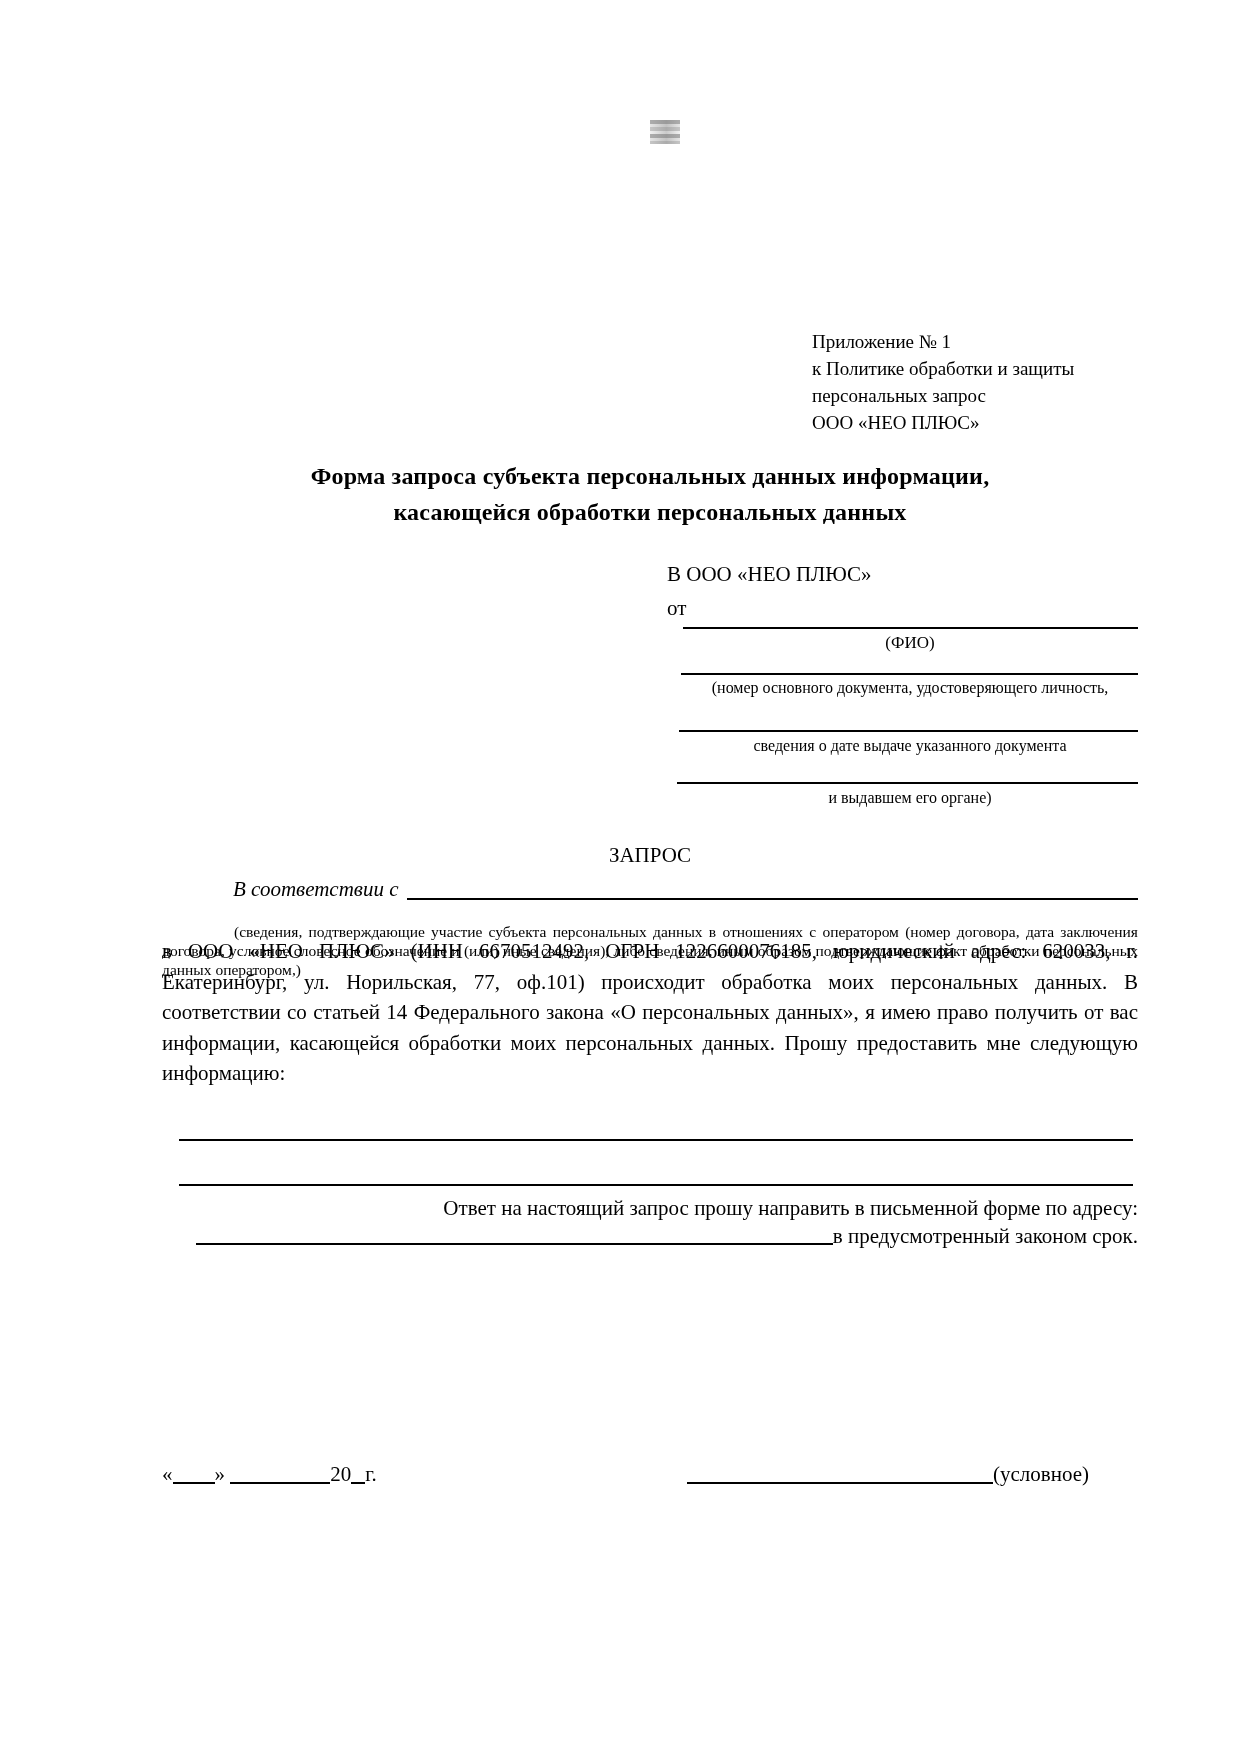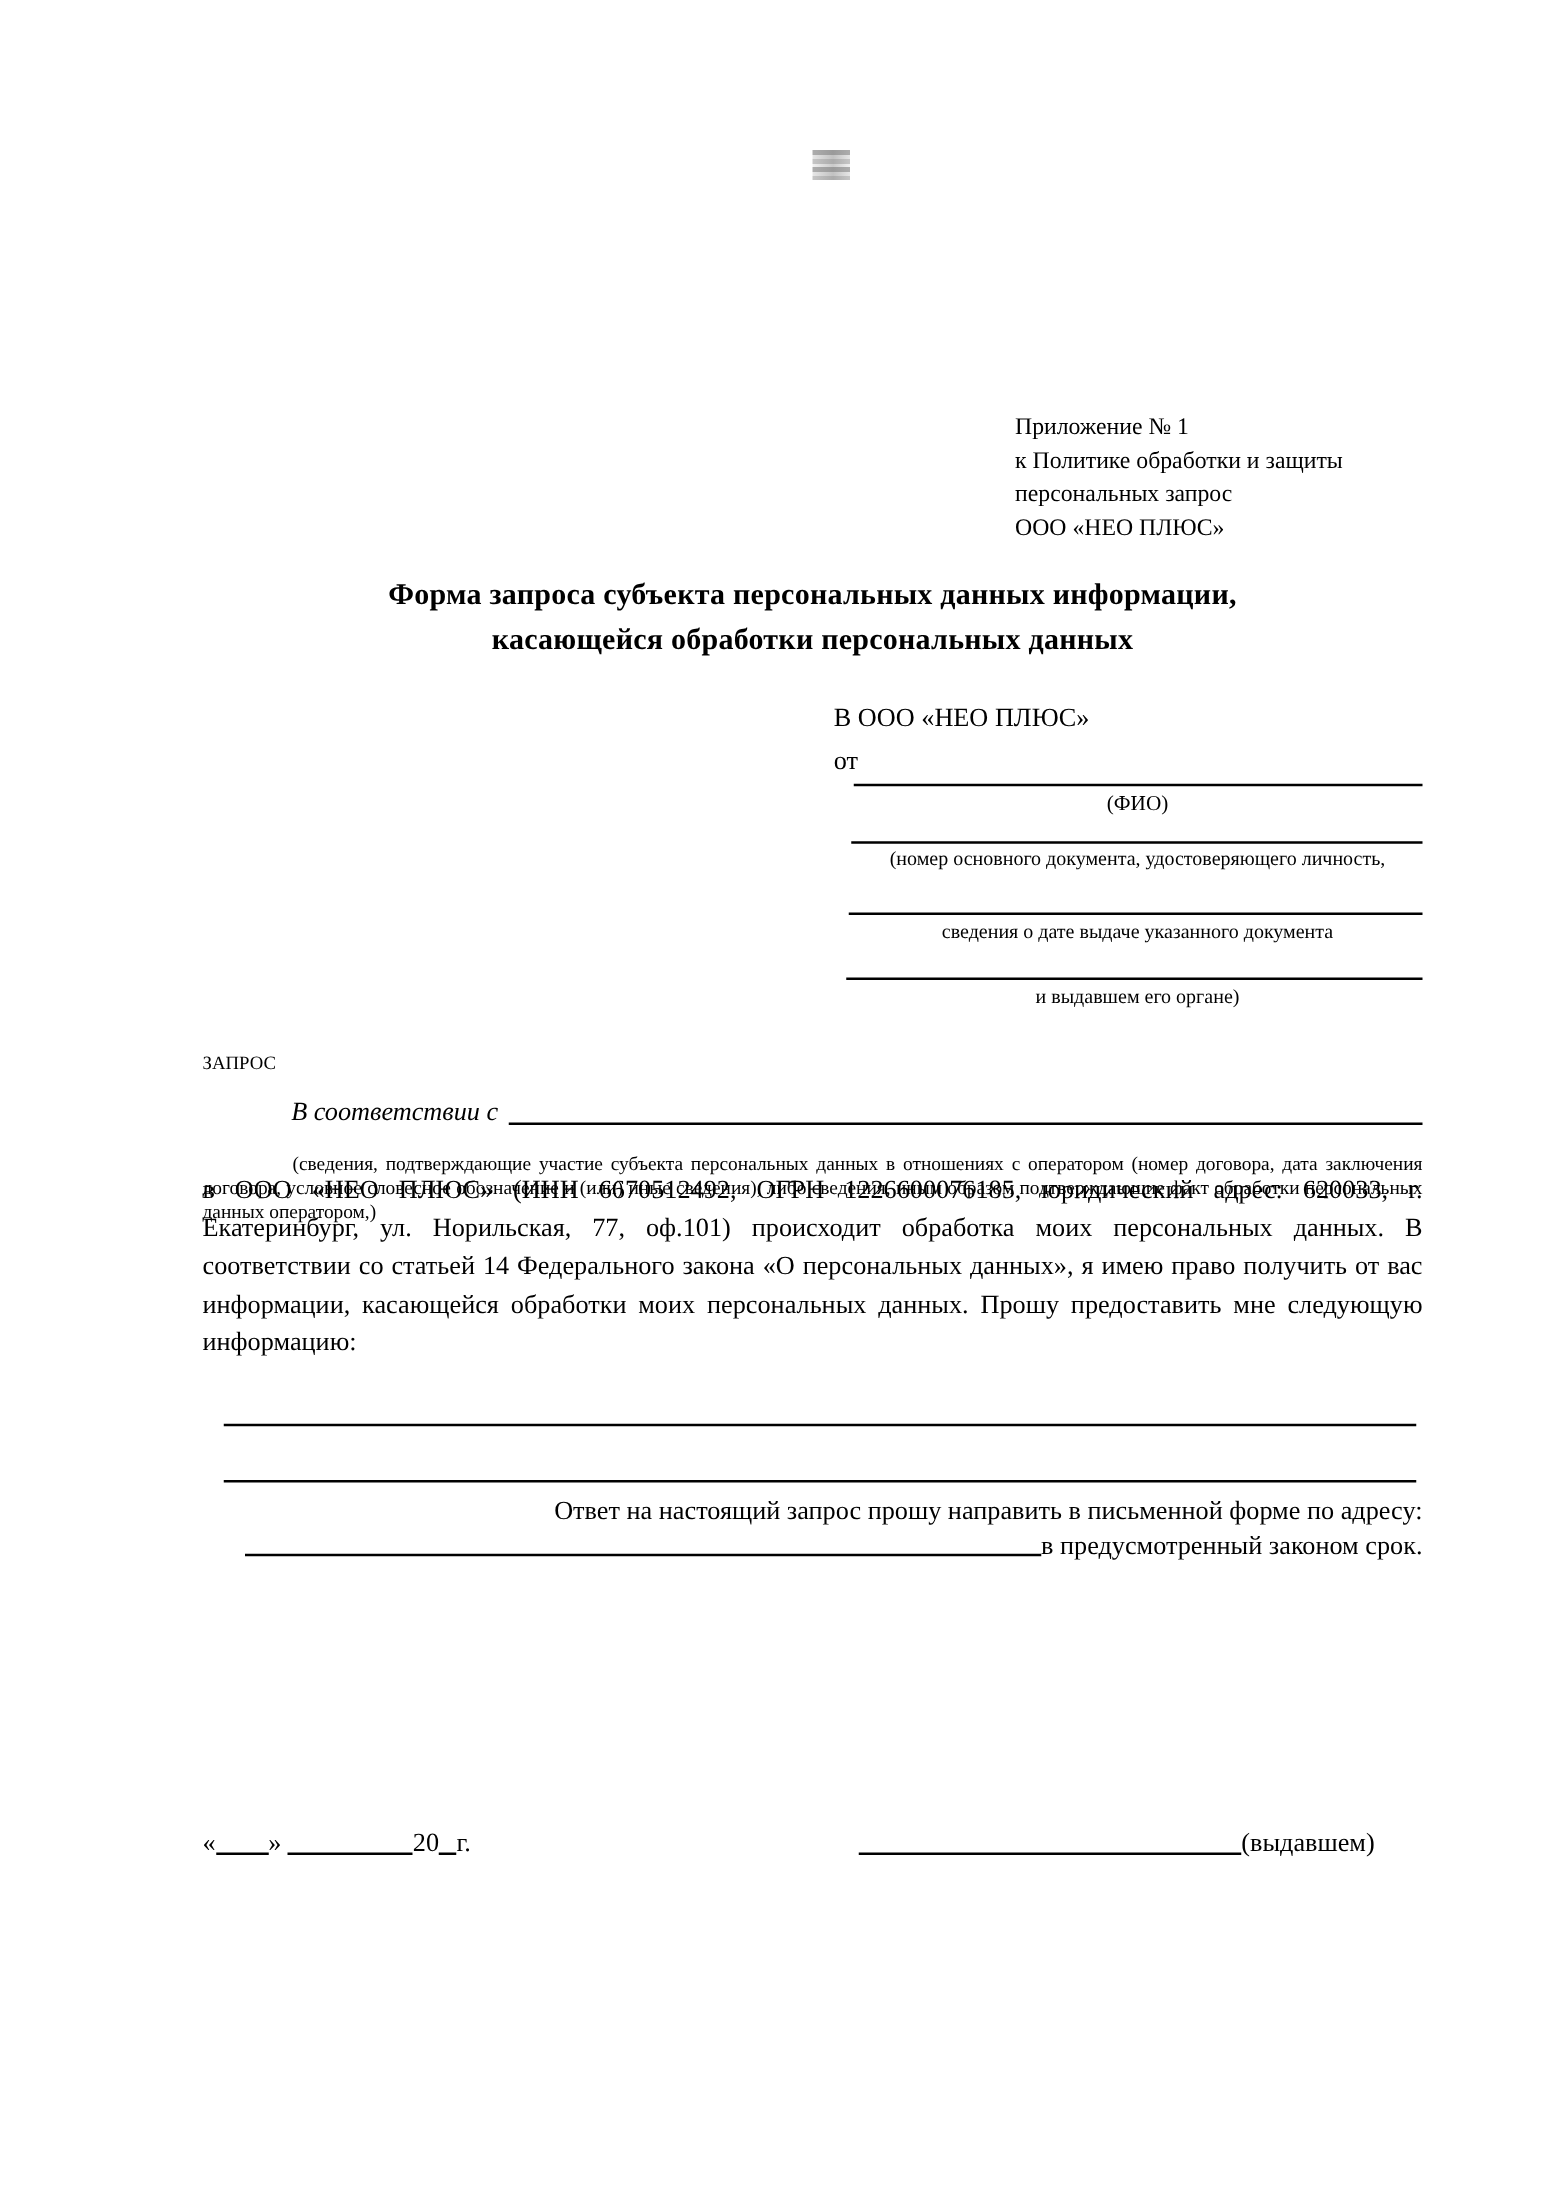--- a/index.html
+++ b/index.html
@@ -25,21 +25,21 @@
     left:162px;top:458px;width:976px;
     font-size:24px;font-weight:bold;line-height:36px;
     text-align:center;letter-spacing:.2px;
   }
   .addr-to{left:667px;top:562px;font-size:21px;white-space:nowrap;}
   .addr-from{left:667px;top:596px;font-size:21px;}
   .hr{position:absolute;height:0;border-top:2.4px solid #000;}
   .field-caption{position:absolute;left:682px;width:456px;text-align:center;}
   .cap-lg{font-size:17px;}
   .cap-sm{font-size:16px;}
-  .request-heading{left:162px;top:843px;width:976px;text-align:left;font-size:15px;}
+  .request-heading{left:162px;top:843px;width:976px;text-align:center;font-size:21px;}
   .accordance-row{
     left:162px;top:877px;width:976px;height:26px;
     display:flex;font-size:21px;font-style:italic;
   }
   .accordance-row .lbl{white-space:nowrap;margin-left:71px;}
   .accordance-row .rule-fill{flex:1;align-self:flex-end;border-bottom:2.4px solid #000;margin:0 0 3px 8px;}
   .accordance-note{
     left:162px;top:906px;width:976px;
     font-size:15.5px;line-height:19px;text-align:justify;text-indent:72px;margin-top:16px;
   }
@@ -113,16 +113,16 @@
     <span class="rule-fill"></span>
     <span class="tail">в предусмотренный законом срок.</span>
   </div>
 
   <div class="abs footer-date">
     <span>«</span><span class="bl bl-quote"></span><span>»</span>
     <span class="bl bl-month"></span><span>20</span><span class="bl bl-year"></span><span>г.</span>
   </div>
 
   <div class="abs footer-sign">
-    <span class="bl bl-sign"></span><span>(выдавшем)</span>
+    <span class="bl bl-sign"></span><span>(условное)</span>
   </div>
 
 </div>
 
 </body></html>

